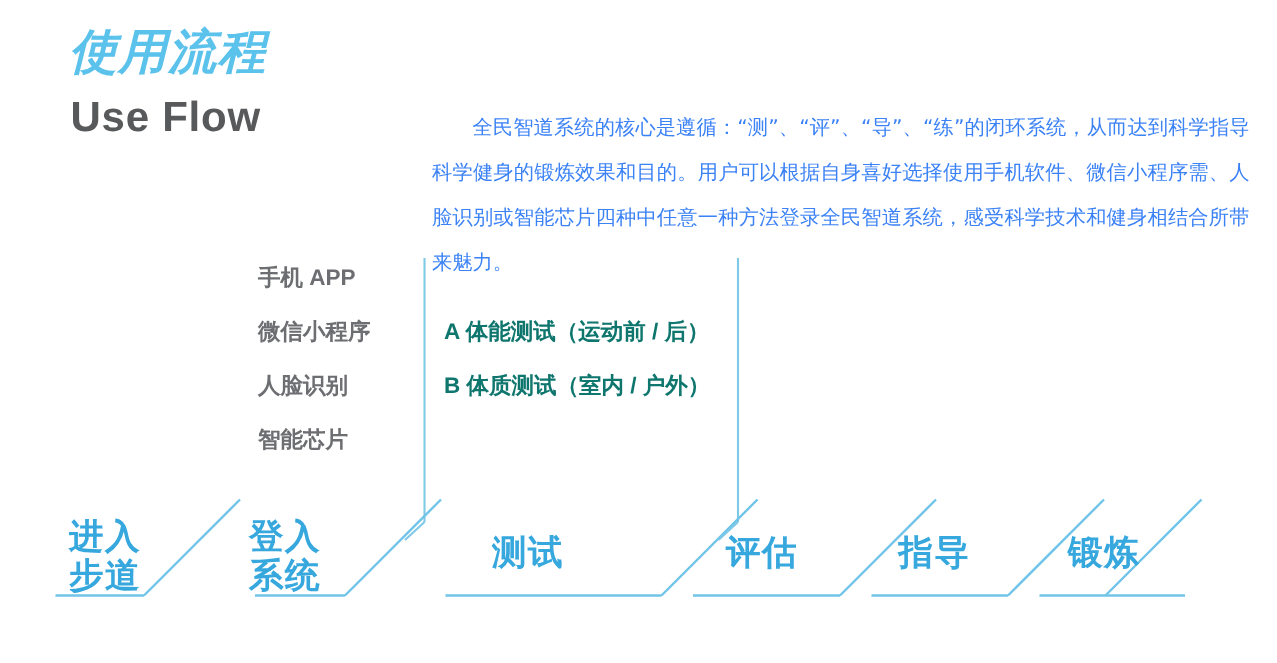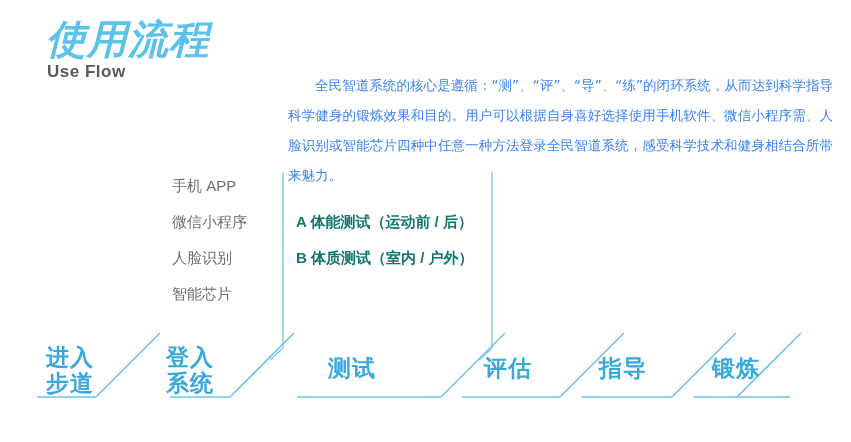--- a/index.html
+++ b/index.html
@@ -6,45 +6,45 @@
   body{
     width:851px;height:442px;position:relative;overflow:hidden;
     font-family:"Liberation Sans","DejaVu Sans",sans-serif;
     -webkit-font-smoothing:antialiased;
   }
   .stage{position:absolute;left:0;top:0;width:851px;height:442px;}
 
   
   .title-cn{
     position:absolute;left:46px;top:16px;
-    font-size:40px;font-weight:bold;font-style:italic;
+    font-size:32px;font-weight:bold;font-style:italic;
     letter-spacing:1px;color:#5BC2EC;line-height:1.15;
     white-space:nowrap;
   }
   .title-en{
     position:absolute;left:47px;top:62px;
-    font-size:17px;font-weight:bold;color:#58595B;
+    font-size:28px;font-weight:bold;color:#58595B;
     letter-spacing:0.5px;white-space:nowrap;
   }
 
   .intro{
     position:absolute;left:288px;top:22px;width:545px;
     font-size:13.5px;line-height:30px;color:#3b82f6;
     text-align:justify;text-indent:2em;
     font-family:"DejaVu Sans","Liberation Sans",sans-serif;
     margin-top:48px;
   }
 
   
   .list-left{
     position:absolute;left:172px;top:168px;width:100px;
     text-align:left;
   }
   .list-left .row{
-    font-size:15px;font-weight:normal;color:#6D6E71;
+    font-size:15px;font-weight:bold;color:#6D6E71;
     line-height:36px;white-space:nowrap;
   }
   .list-right{
     position:absolute;left:296px;top:204px;width:200px;
   }
   .list-right .row{
     font-size:15px;font-weight:bold;color:#0f766e;
     line-height:36px;white-space:nowrap;
   }
 

